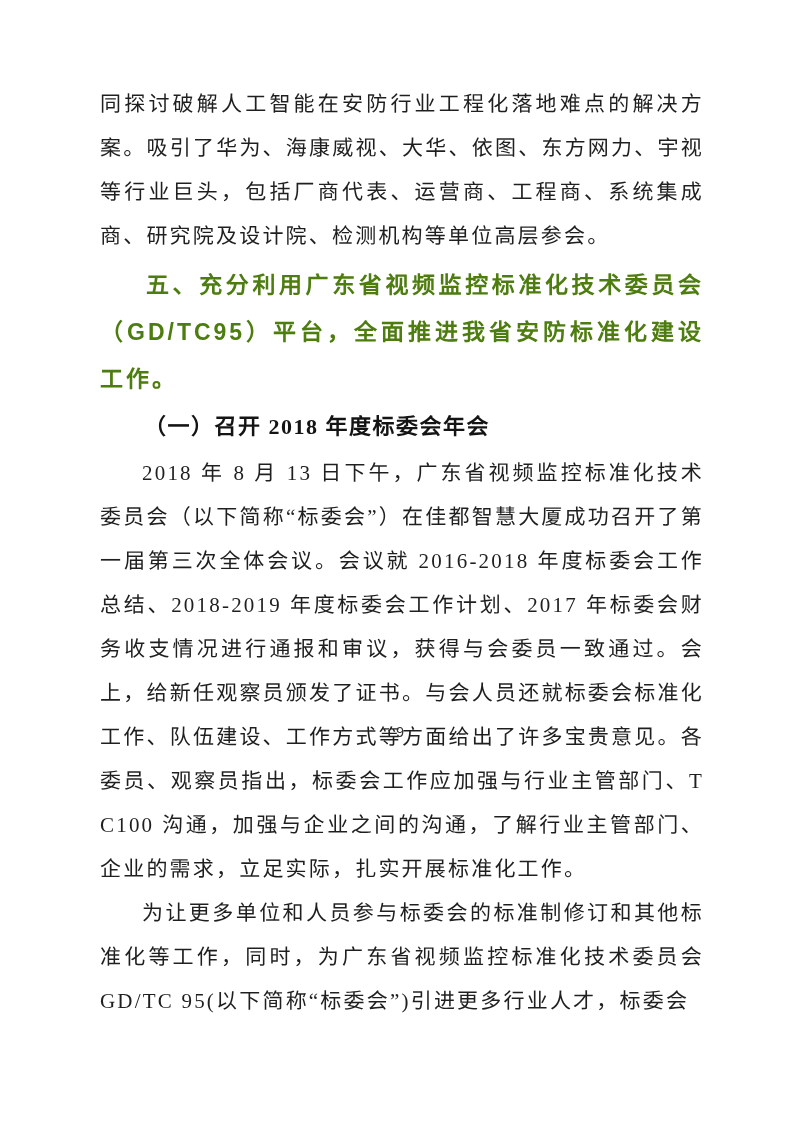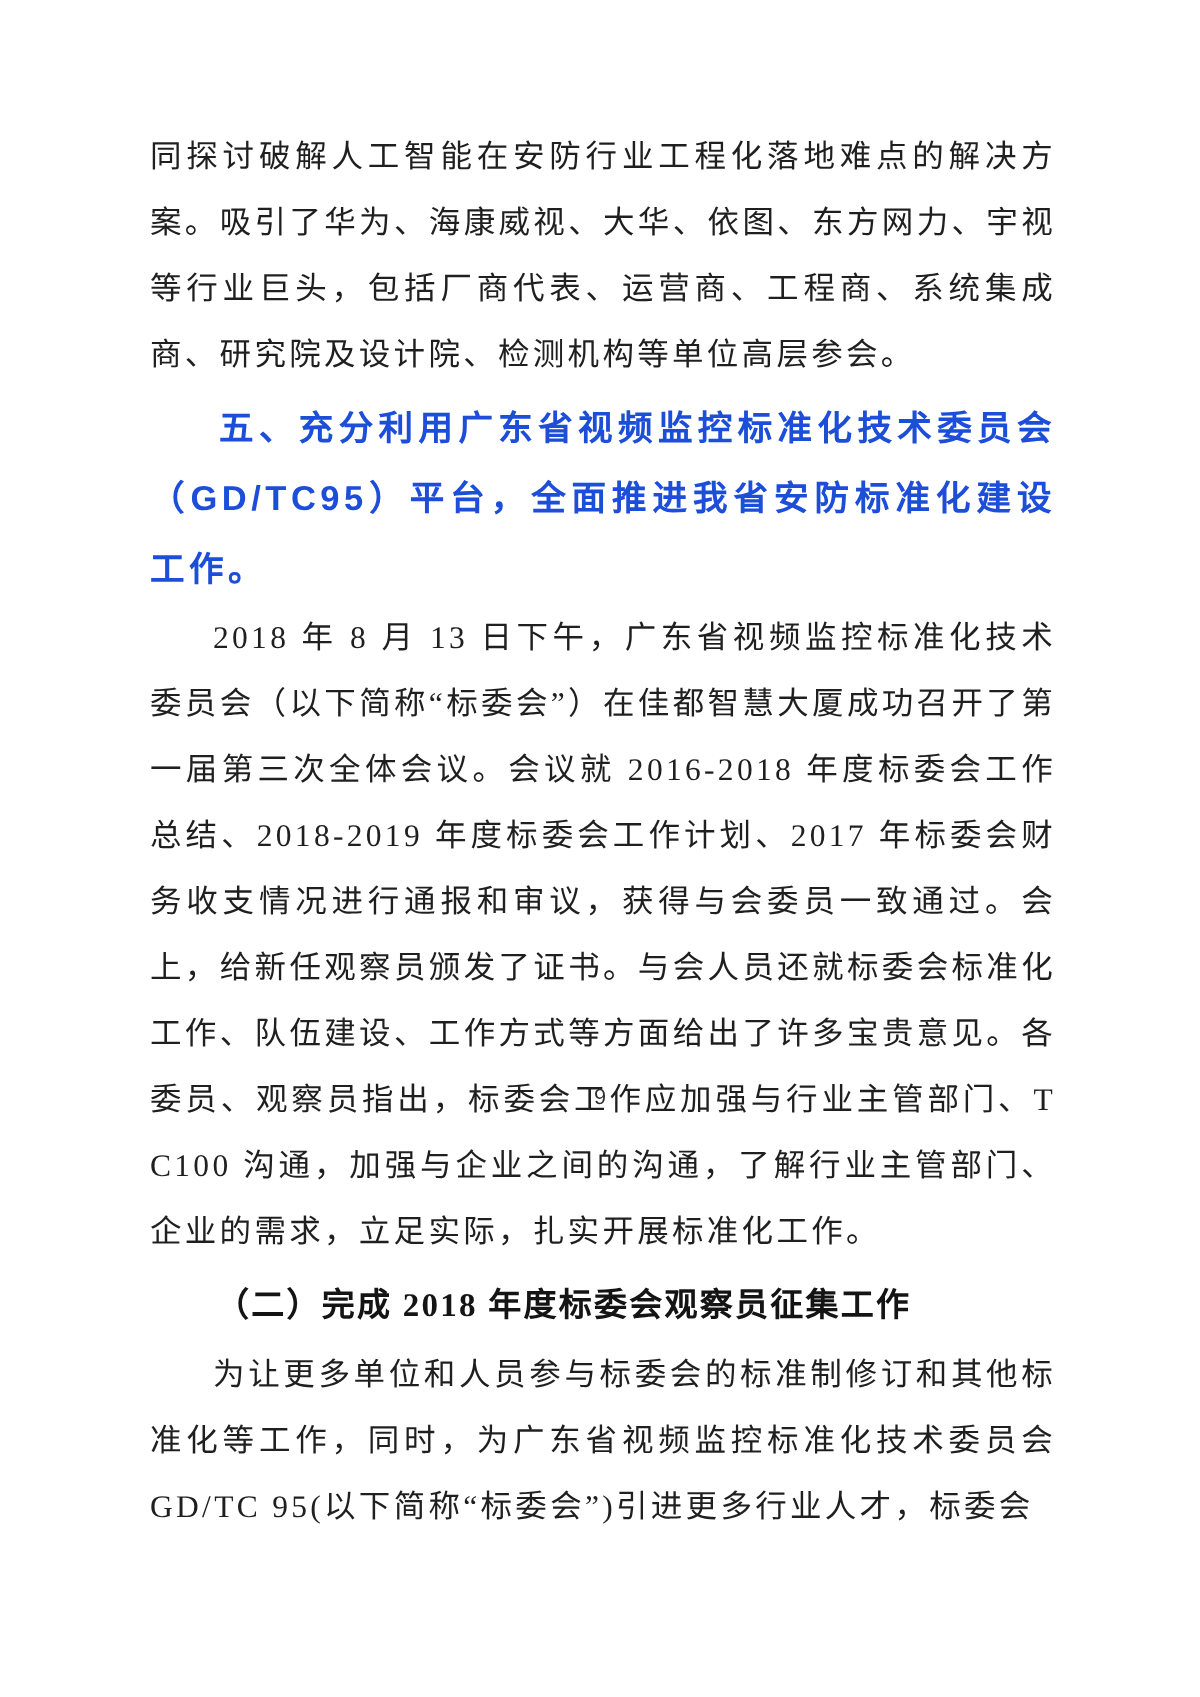--- a/index.html
+++ b/index.html
@@ -34,21 +34,21 @@
   .doc-body .indent {
     text-indent: 2em;
   }
   .doc-body .heading1 {
     font-family: "Liberation Sans", sans-serif;
     font-weight: 700;
     font-size: 23px;
     line-height: 47px;
     letter-spacing: 3px;
     margin-top: 4px;
-    color: #1d4ed8;
+    color: #4d7c0f;
   }
   .doc-body .heading2 {
     font-family: "Liberation Serif", serif;
     font-weight: 700;
     font-size: 22px;
     line-height: 44px;
     letter-spacing: 1.5px;
     margin-top: 5px;
     color: #141414;
   }
@@ -70,20 +70,20 @@
     letter-spacing: 0;
   }
 </style>
 </head>
 <body>
 
 <main class="page">
   <div class="doc-body" id="doc-body">
       <p class="blk body body-para">同探讨破解人工智能在安防行业工程化落地难点的解决方案。吸引了华为、海康威视、大华、依图、东方网力、宇视等行业巨头，包括厂商代表、运营商、工程商、系统集成商、研究院及设计院、检测机构等单位高层参会。</p>
       <p class="blk heading1 indent">五、充分利用广东省视频监控标准化技术委员会（GD/TC95）平台，全面推进我省安防标准化建设工作。</p>
+      <p class="blk heading2 indent">（一）召开 2018 年度标委会年会</p>
       <p class="blk body body-para indent">2018 年 8 月 13 日下午，广东省视频监控标准化技术委员会（以下简称“标委会”）在佳都智慧大厦成功召开了第一届第三次全体会议。会议就 2016-2018 年度标委会工作总结、2018-2019 年度标委会工作计划、2017 年标委会财务收支情况进行通报和审议，获得与会委员一致通过。会上，给新任观察员颁发了证书。与会人员还就标委会标准化工作、队伍建设、工作方式等方面给出了许多宝贵意见。各委员、观察员指出，标委会工作应加强与行业主管部门、TC100 沟通，加强与企业之间的沟通，了解行业主管部门、企业的需求，立足实际，扎实开展标准化工作。</p>
-      <p class="blk heading2 indent">（二）完成 2018 年度标委会观察员征集工作</p>
       <p class="blk body body-para indent">为让更多单位和人员参与标委会的标准制修订和其他标准化等工作，同时，为广东省视频监控标准化技术委员会 GD/TC 95(以下简称“标委会”)引进更多行业人才，标委会</p>
     </div>
   <footer class="page-footer">
     <span class="page-number">9</span>
   </footer>
 </main>
 
 </body></html>

